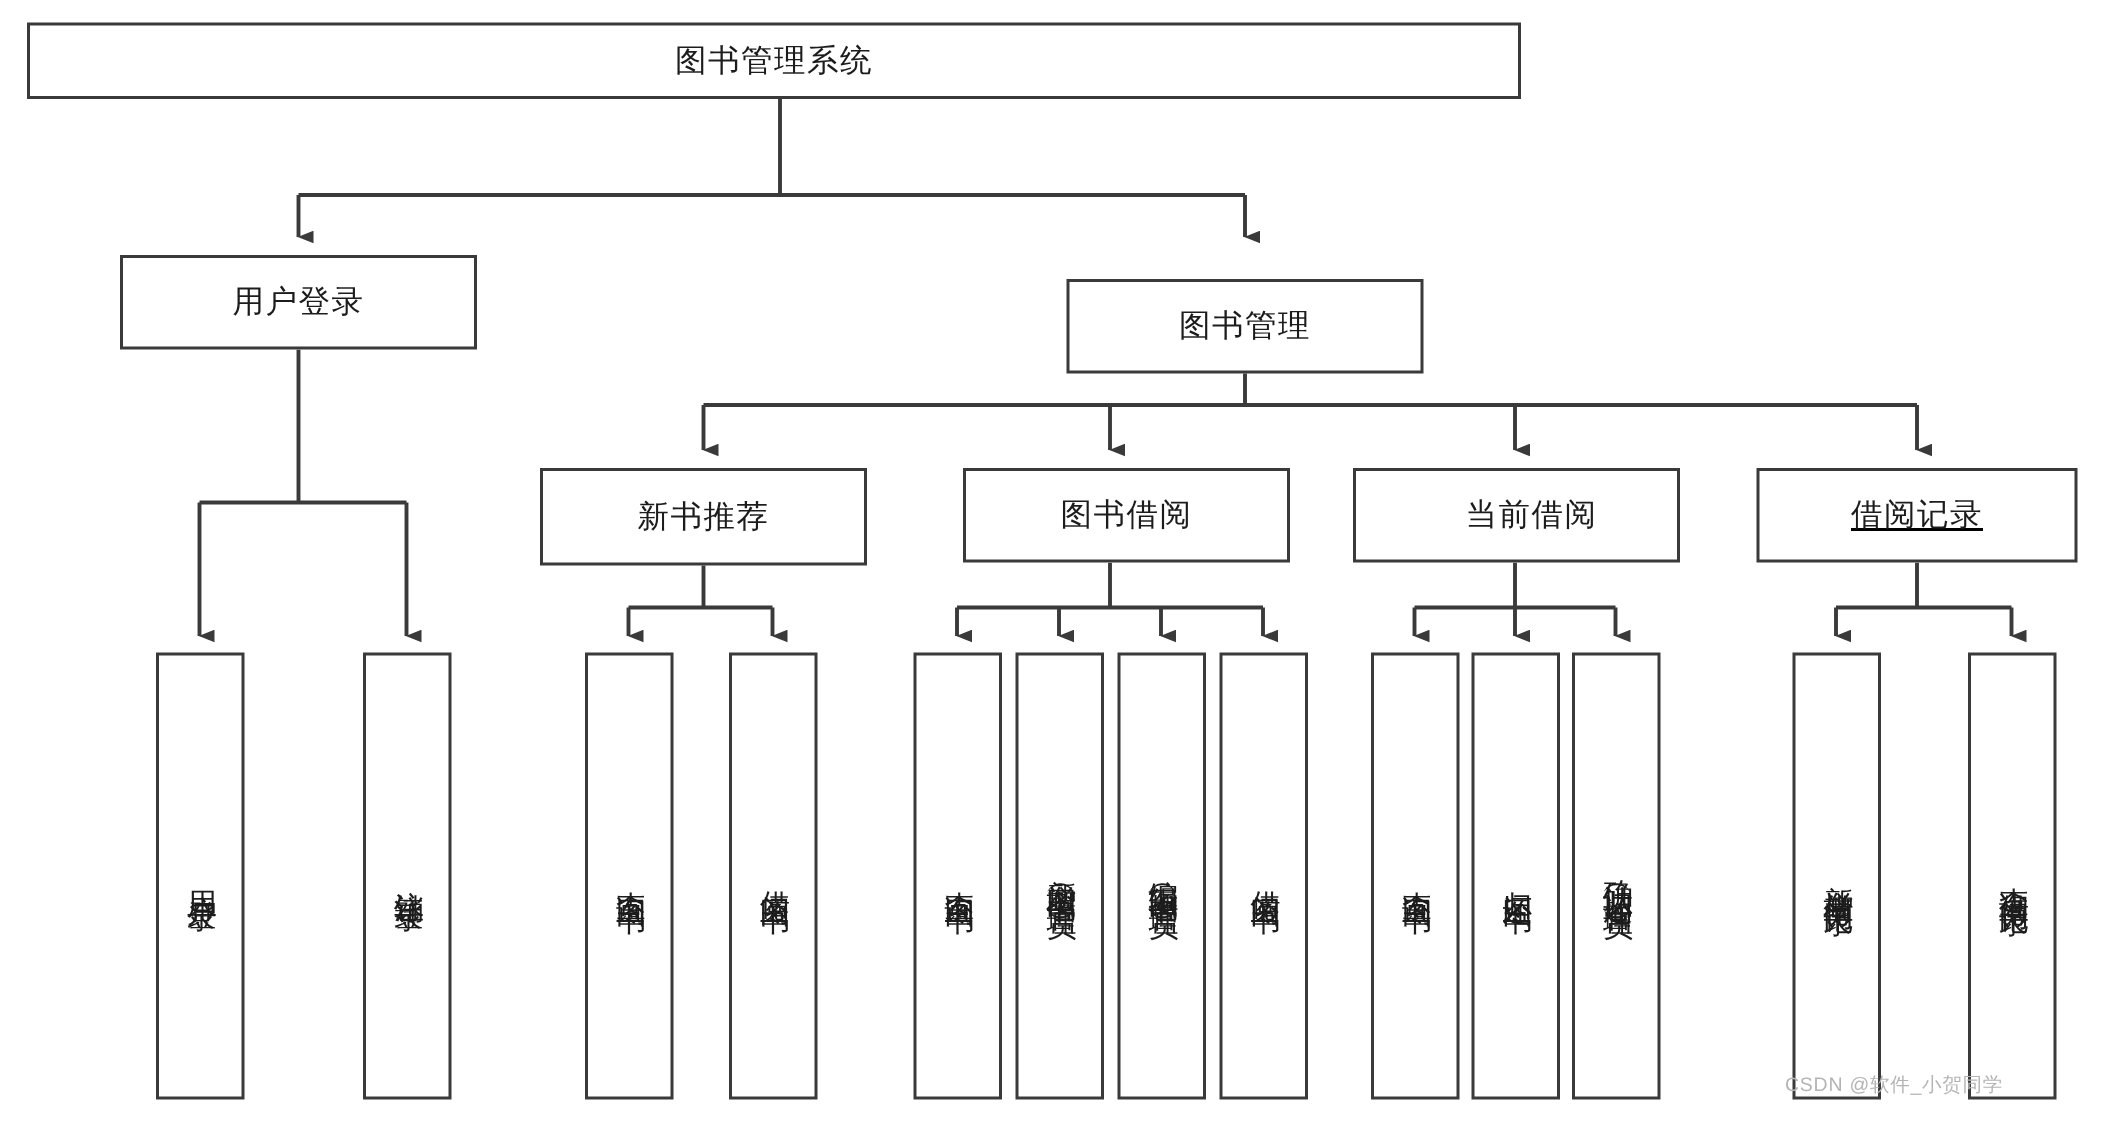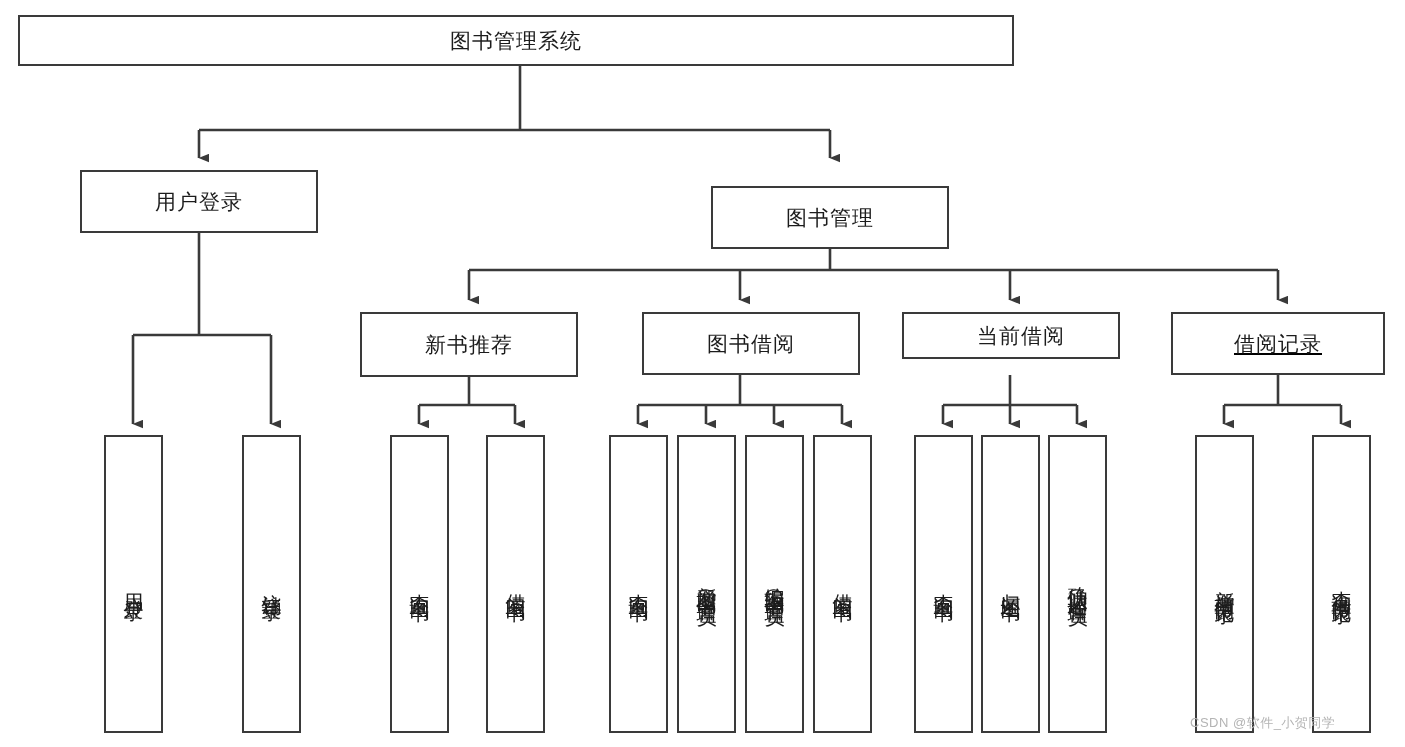--- a/index.html
+++ b/index.html
@@ -137,21 +137,21 @@
   </div>
 
   <div class="node-box" style="left:360px; top:312px; width:218px; height:65px;">
     <span class="node-label-h">新书推荐</span>
   </div>
 
   <div class="node-box" style="left:632px; top:312px; width:218px; height:63px;margin-left:10px;">
     <span class="node-label-h">图书借阅</span>
   </div>
 
-  <div class="node-box" style="left:902px; top:312px; width:218px; height:47px;padding-left:20px;">
+  <div class="node-box" style="left:902px; top:312px; width:218px; height:63px;padding-left:20px;">
     <span class="node-label-h">当前借阅</span>
   </div>
 
   <div class="node-box" style="left:1171px; top:312px; width:214px; height:63px;text-decoration:underline;">
     <span class="node-label-h">借阅记录</span>
   </div>
 
   <div class="node-box leaf" style="left:104px; top:435px; width:59px; height:298px;">
     <span class="node-label-v">用户登录</span>
   </div>

